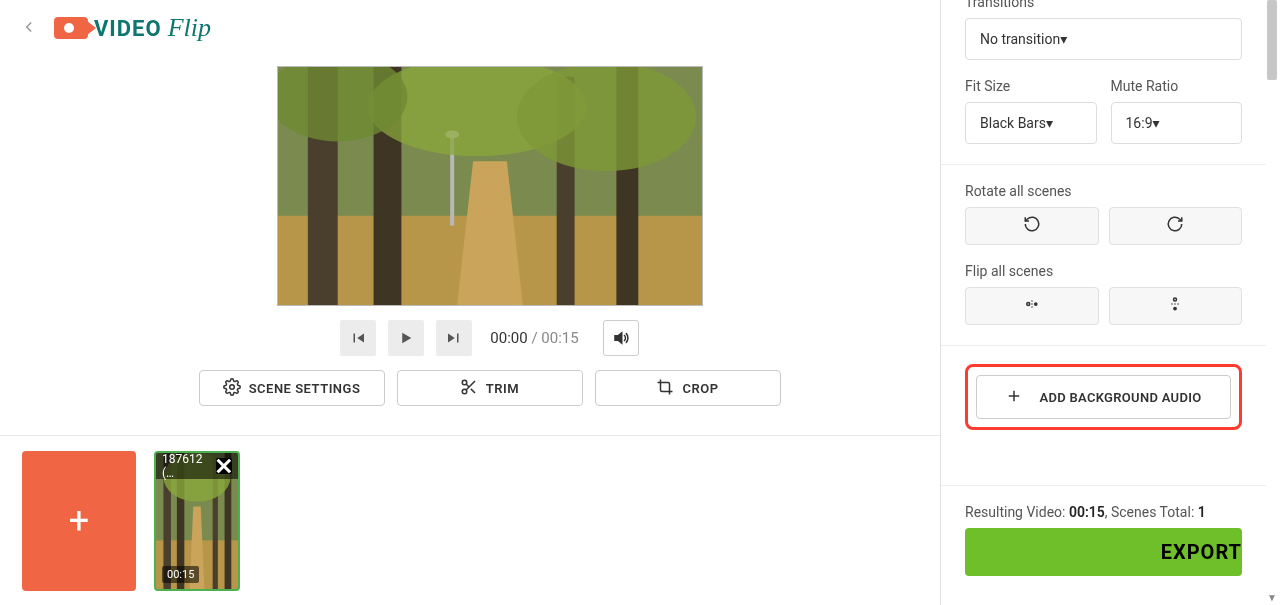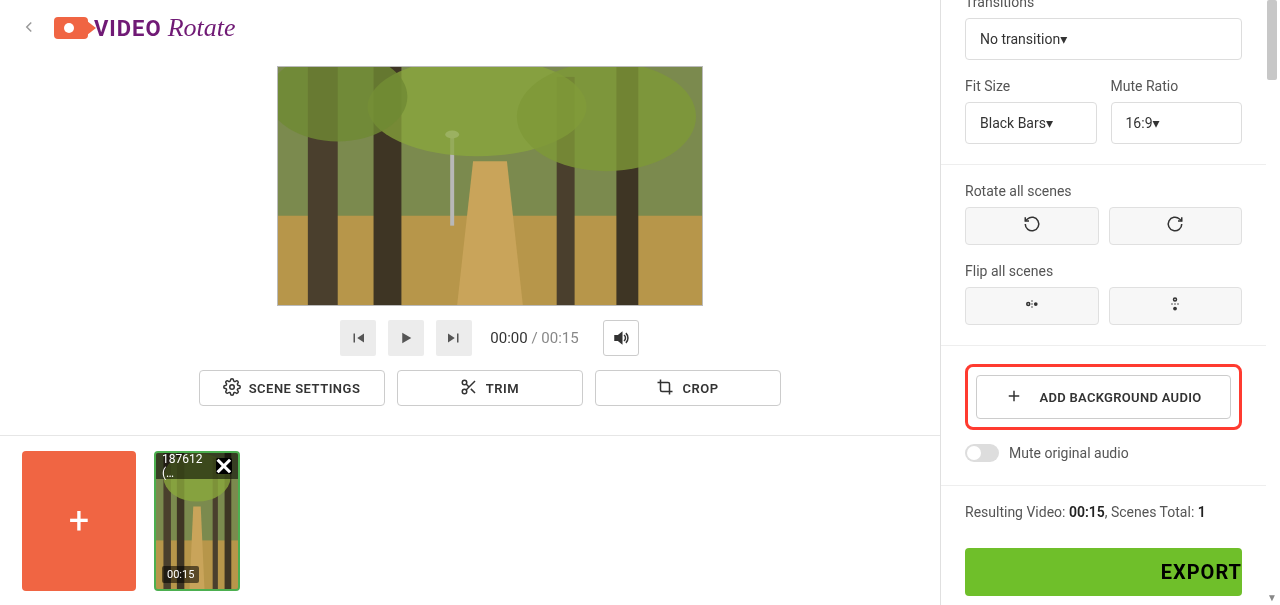--- a/index.html
+++ b/index.html
@@ -51,21 +51,21 @@
     position: absolute;
     left: 10px; top: 6px;
     width: 10px; height: 10px;
     background: #fff;
     border-radius: 50%;
   }
   .logo-text {
     font-size: 22px;
     font-weight: 700;
     letter-spacing: 1px;
-    color: #701a75;
+    color: #0f766e;
   }
   .logo-candy {
     font-family: "Brush Script MT", cursive;
     font-size: 26px;
     font-weight: 400;
     font-style: italic;
     letter-spacing: 0;
   }
   
   .main {
@@ -289,21 +289,21 @@
     position:absolute;
     left:0;right:14px;bottom:0;
     height: 120px;
     border-top: 1px solid #eee;
     padding: 18px 24px 0;
     background:#fff;
   }
   .result-line {
     font-size: 14px;
     color: #555;
-    margin-bottom: 28px;
+    margin-bottom: 8px;
   }
   .result-line b { color:#222; font-weight:600; }
   .export-btn {
     height: 48px;
     background: #6fbf2a;
     color: #000000;
     border-radius: 4px;
     display:flex;align-items:center;justify-content:flex-end;
     font-size: 20px;
     font-weight: 700;
@@ -339,21 +339,21 @@
 
 <div class="header">
   <div class="back-arrow">
     <svg class="icon" viewBox="0 0 24 24" fill="none" stroke="currentColor" stroke-width="2">
         <polyline points="15 18 9 12 15 6"></polyline>
       </svg>
   </div>
   <div class="logo">
     <div class="logo-cam"></div>
     <span class="logo-text">VIDEO</span>
-      <span class="logo-text logo-candy">Rotate</span>
+      <span class="logo-text logo-candy">Flip</span>
   </div>
 </div>
 
 <div class="main">
   <div class="preview">
     <svg viewBox="0 0 426 240" preserveAspectRatio="none">
       <rect width="426" height="240" fill="#7b8a4e"></rect>
       <rect y="150" width="426" height="90" fill="#b7964a"></rect>
       <polygon points="180,240 246,240 230,95 196,95" fill="#c9a45a"></polygon>
       <rect x="30" y="0" width="30" height="240" fill="#4a3f2d"></rect>
@@ -522,24 +522,20 @@
     <div class="highlight-box">
       <div class="add-audio-btn">
         <span><svg class="icon" viewBox="0 0 24 24" fill="none" stroke="currentColor" stroke-width="2">
               <line x1="12" y1="5" x2="12" y2="19"></line>
               <line x1="5" y1="12" x2="19" y2="12"></line>
             </svg></span>
         <span>ADD BACKGROUND AUDIO</span>
       </div>
     </div>
 
-    <div class="mute-row">
-      <div class="toggle"></div>
-      <span>Mute original audio</span>
-    </div>
   </div>
 
   <div class="right-footer">
     <div class="result-line">
       <span>Resulting Video: </span><b>00:15</b><span>, Scenes Total: </span><b>1</b>
     </div>
     <div class="export-btn">
       <span>EXPORT</span>
     </div>
   </div>

